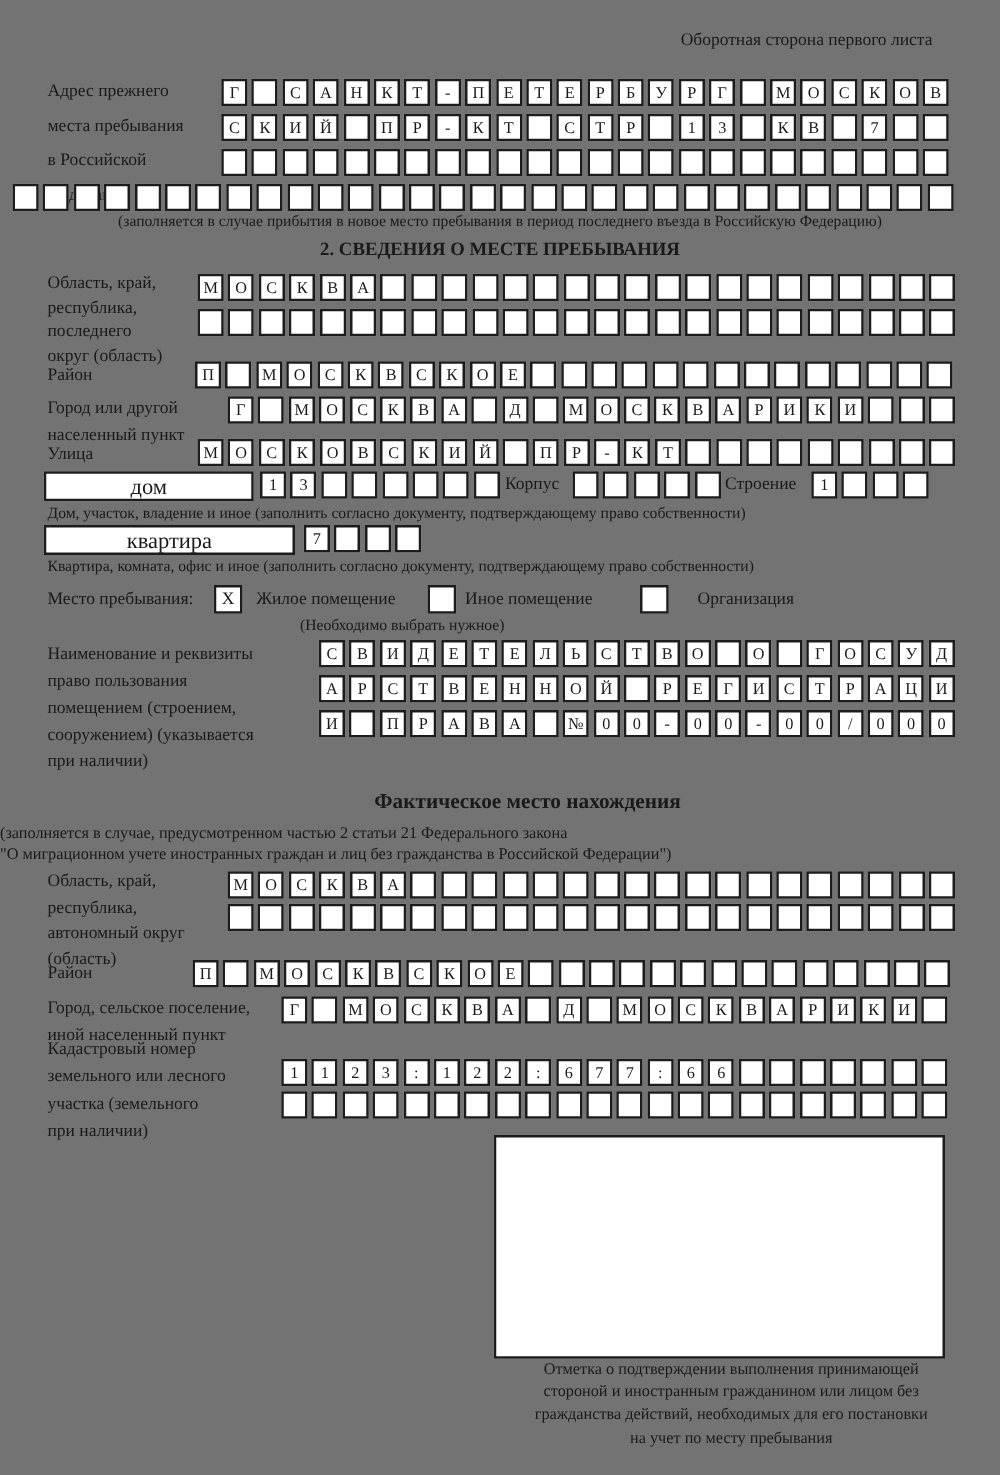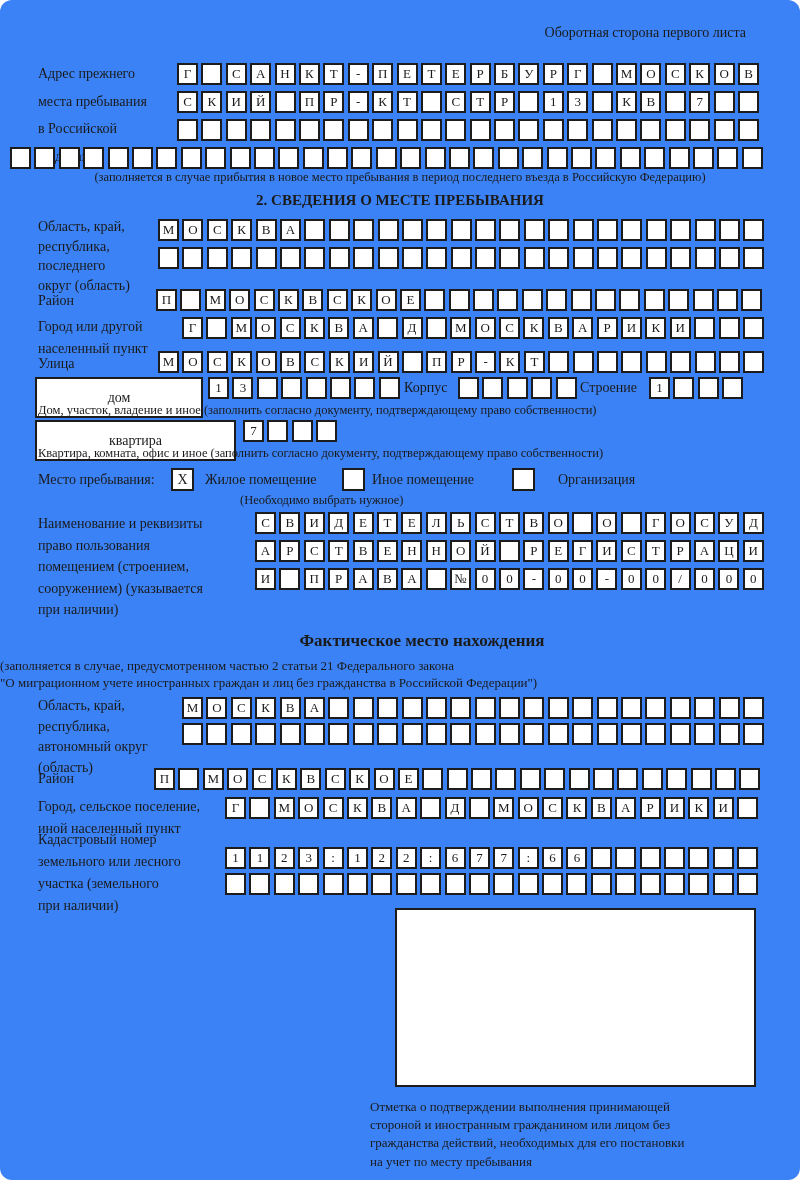--- a/index.html
+++ b/index.html
@@ -1,38 +1,38 @@
 <!DOCTYPE html>
 <html><head>
 <meta charset="utf-8">
 <style>
   html,body{margin:0;padding:0;background:#ffffff;}
-  .page{position:relative;width:800px;height:1180px;background:#3b82f6;
-        font-family:"Liberation Serif","DejaVu Serif",serif;color:#1a1a1a;overflow:hidden;border-radius:12px;}
+  .page{position:relative;width:800px;height:1180px;background:#737373;
+        font-family:"Liberation Serif","DejaVu Serif",serif;color:#1a1a1a;overflow:hidden;}
   .lbl{position:absolute;font-size:14px;line-height:18px;white-space:nowrap;}
   .lines .line{white-space:nowrap;}
   .lh27 .line{line-height:27.5px;}
   .lh19 .line{line-height:19.5px;}
   .lh20 .line{line-height:20.5px;}
   .lh21 .line{line-height:21.5px;}
   .lh22 .line{line-height:22px;}
   .row{position:absolute;display:flex;gap:3.4px;}
   .cell{box-sizing:border-box;width:21px;height:22px;border:2px solid #1c1c1c;
         text-align:center;font-size:13px;line-height:18px;font-weight:normal;background:#fff;}
-  .bigbox{position:absolute;box-sizing:border-box;border:2px solid #1c1c1c;height:41px;
-        display:flex;align-items:center;justify-content:center;font-size:14px;background:#fff;}
+  .bigbox{position:absolute;box-sizing:border-box;border:2px solid #1c1c1c;height:24px;
+        display:flex;align-items:center;justify-content:center;font-size:18px;background:#fff;}
   .cb{position:absolute;box-sizing:border-box;width:23px;height:23px;border:2px solid #1c1c1c;
         text-align:center;font-size:14px;line-height:19px;background:#fff;}
   .cap{position:absolute;font-size:12.5px;white-space:nowrap;}
   .center{left:0;right:0;text-align:center;white-space:normal;}
   .title{position:absolute;left:0;right:0;text-align:center;font-weight:bold;font-size:15px;}
   .subtitle{position:absolute;left:0;right:0;text-align:center;font-weight:bold;font-size:17px;padding-left:44px;}
   .note{position:absolute;left:0;right:0;text-align:left;font-size:13px;line-height:17.5px;}
   .stamp{position:absolute;border:2px solid #1c1c1c;background:#fff;}
-  .stampcap{position:absolute;font-size:13px;line-height:18.2px;text-align:left;margin-top:12px;}
+  .stampcap{position:absolute;font-size:13px;line-height:18.2px;text-align:center;}
 </style>
 </head>
 <body>
 
 <div class="page">
 
   <div class="lbl" style="top:24px;right:54px">Оборотная сторона первого листа</div>
 
   <div class="lbl lines lh27" style="left:38px;top:60px">
       <div class="line">Адрес прежнего</div>

